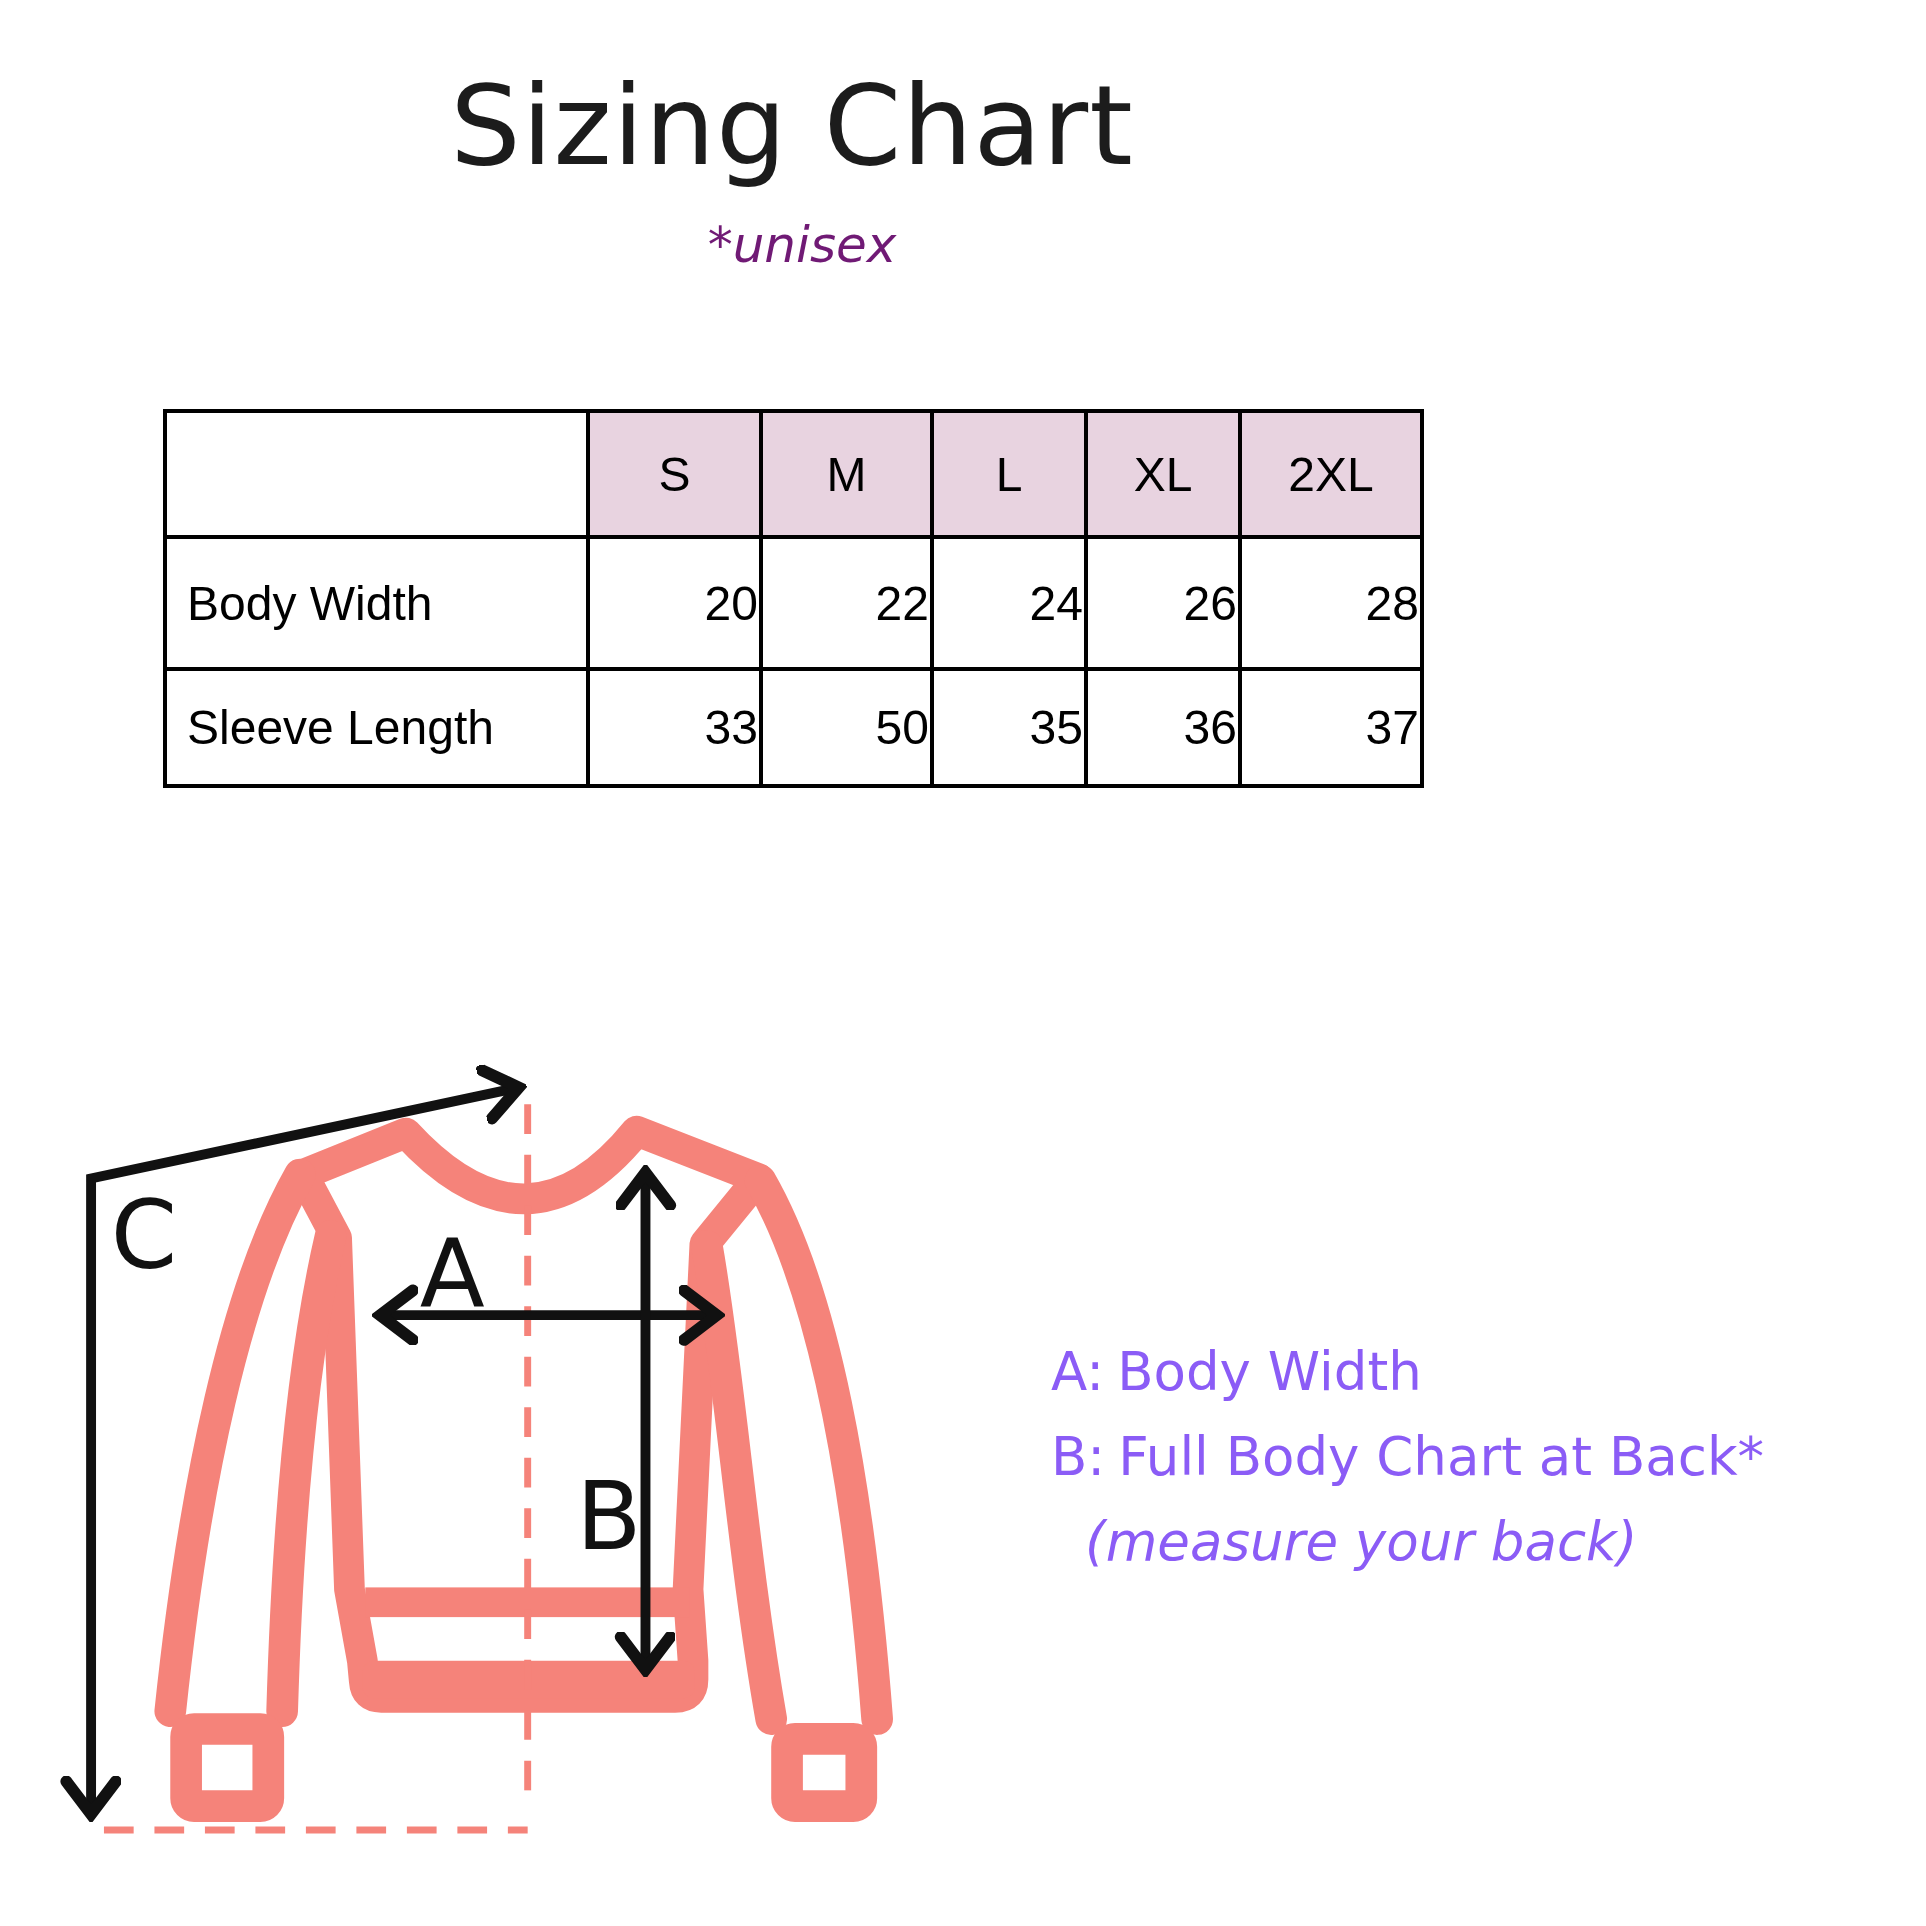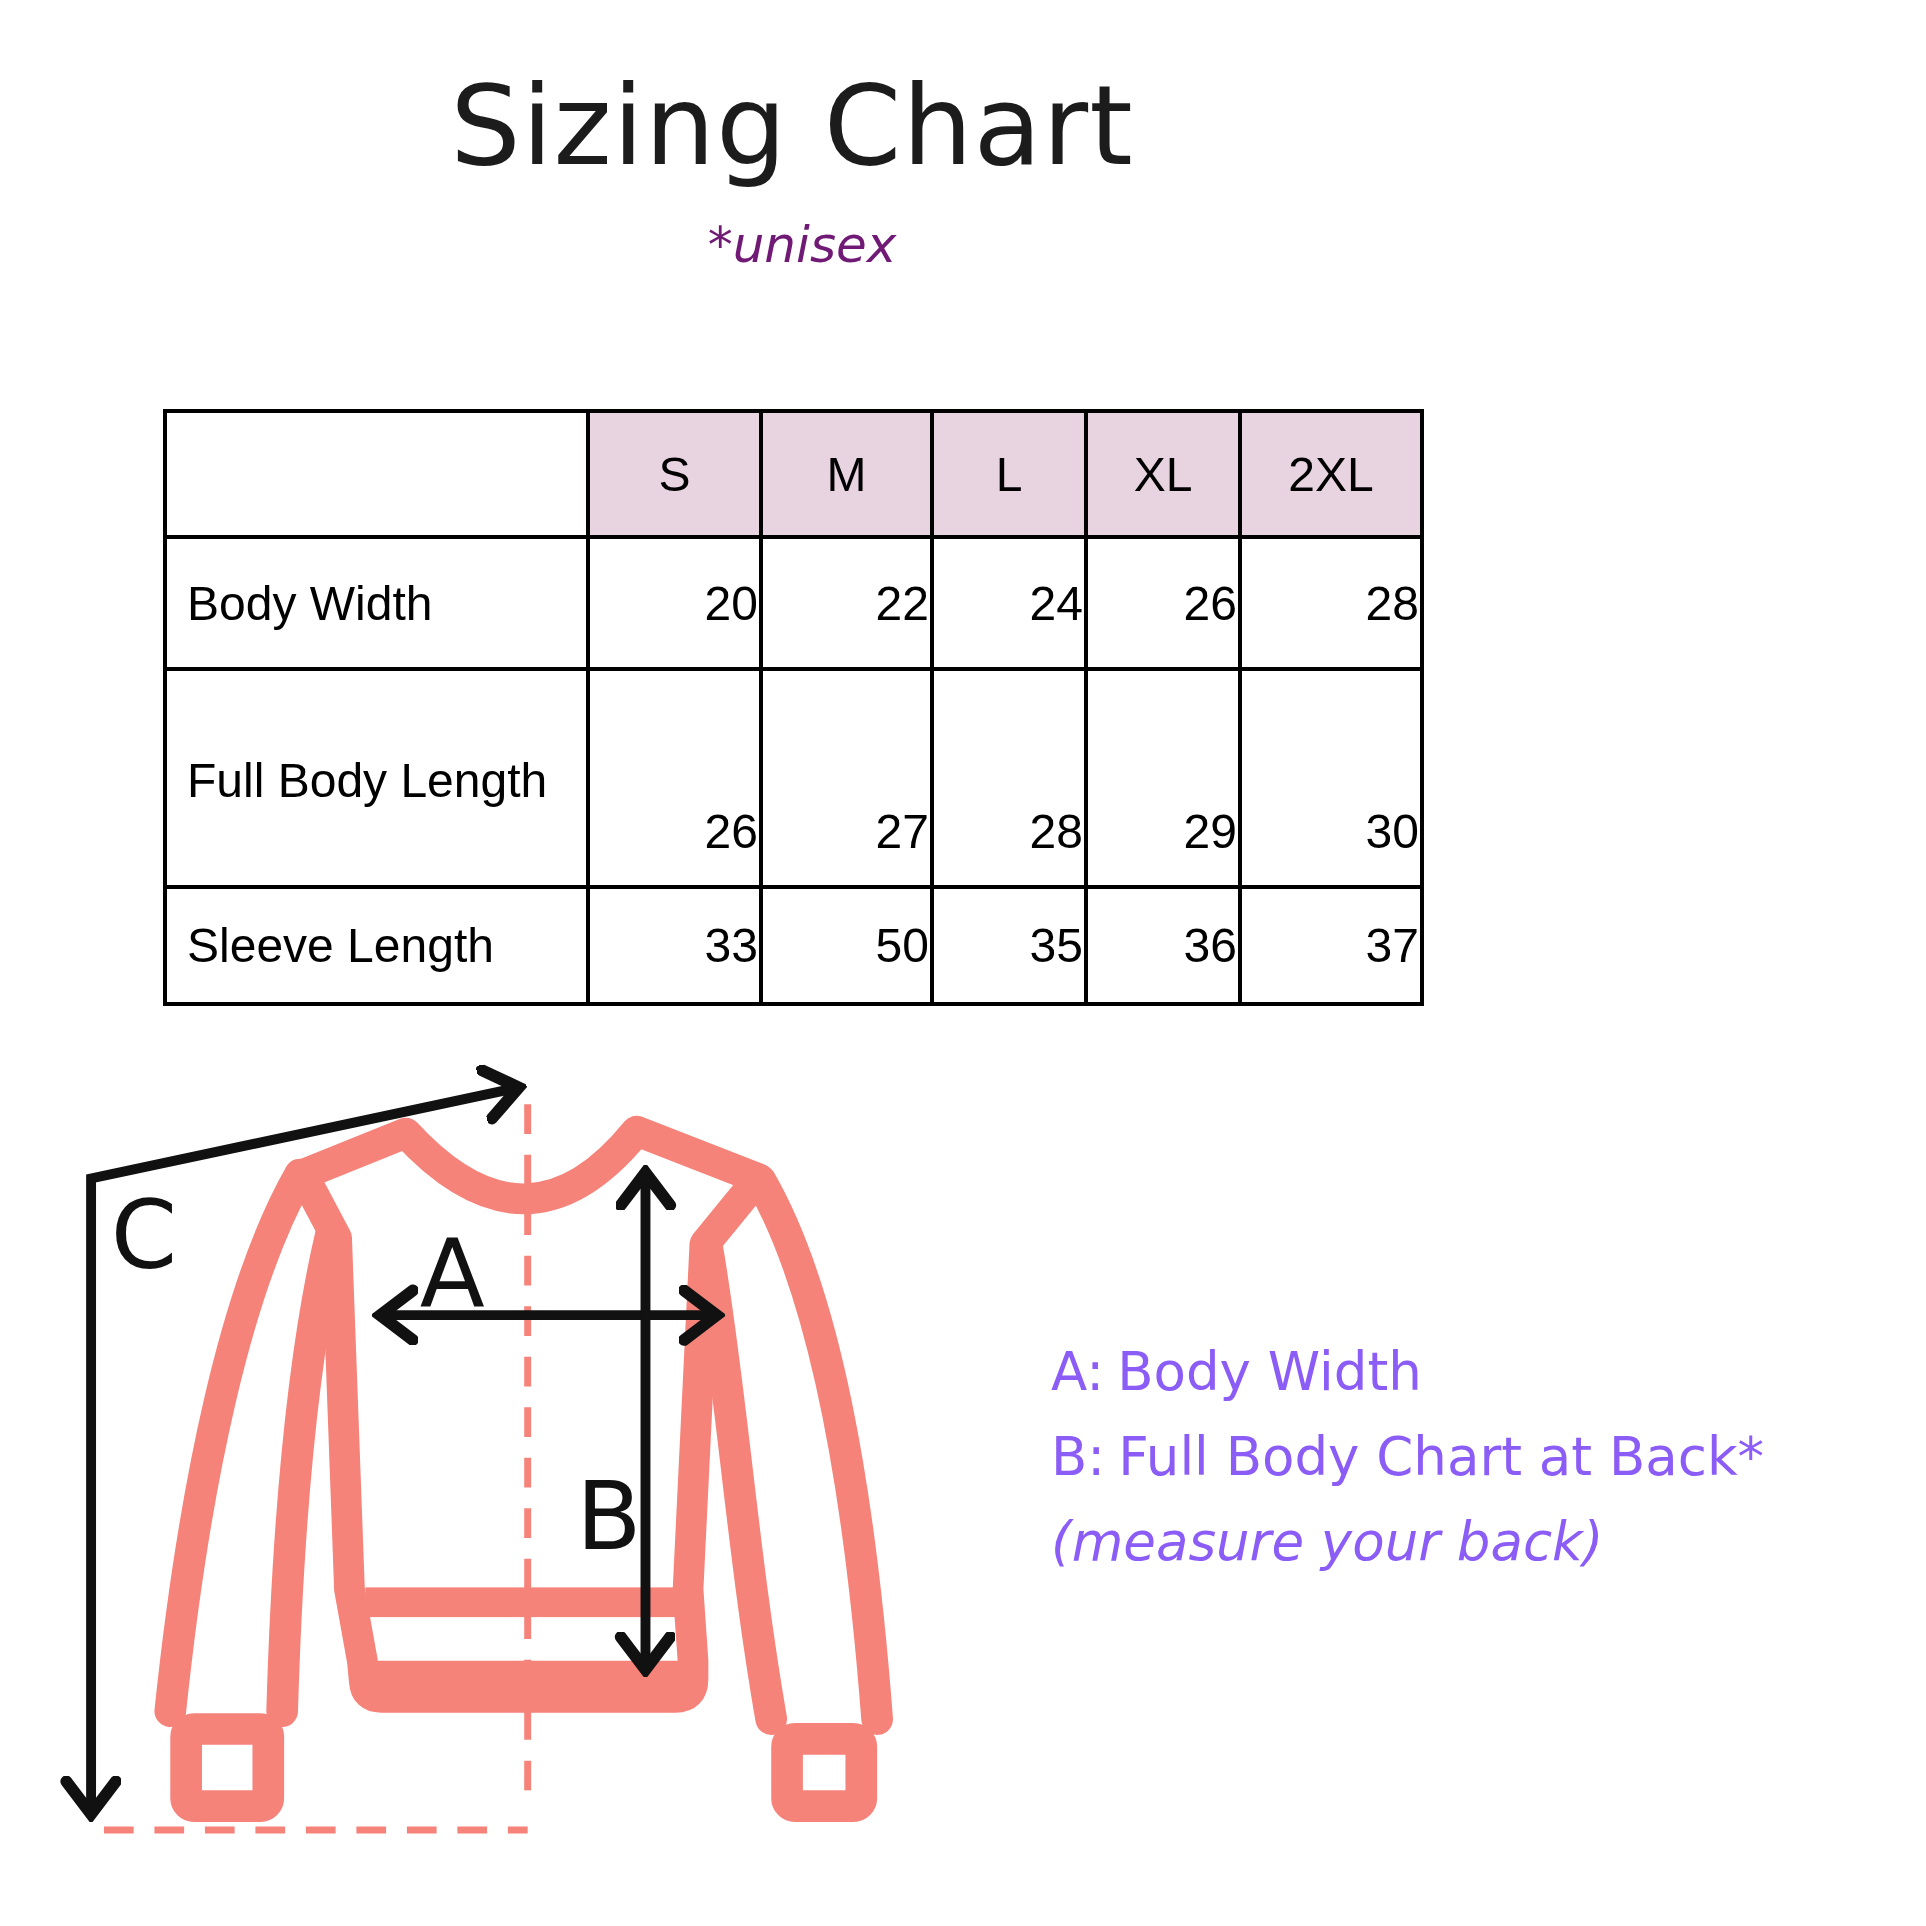--- a/index.html
+++ b/index.html
@@ -23,21 +23,21 @@
   tr.tall td.val{vertical-align:bottom;padding-bottom:26px;}
   tr.tall td.rowlabel{line-height:1.95;padding-top:6px;}
 
   
   .diagram{position:absolute;left:0;top:1030px;width:990px;height:897px;}
 
   
   .legend{position:absolute;left:1051px;top:1329px;font-size:53px;line-height:85px;
           color:#8b5cf6;}
   .legend .prefix{margin-right:13px;}
-  .legend .italic-line{font-style:italic;}
+  .legend .italic-line{font-style:italic;margin-left:34px;}
 </style>
 </head>
 <body>
 
 <div class="title">Sizing Chart</div>
 <div class="subtitle">*unisex</div>
 
 <table class="size-table">
   <colgroup>
     <col style="width:423px">
@@ -56,28 +56,20 @@
     <th class="size-h">XL</th>
     <th class="size-h">2XL</th>
   </tr>
   <tr style="height:132px">
     <td class="rowlabel">Body Width</td>
     <td class="val">20</td>
     <td class="val">22</td>
     <td class="val">24</td>
     <td class="val">26</td>
     <td class="val">28</td>
-  </tr>
-  <tr class="tall" style="height:218px">
-    <td class="rowlabel">Full Body Length</td>
-    <td class="val">26</td>
-    <td class="val">27</td>
-    <td class="val">28</td>
-    <td class="val">29</td>
-    <td class="val">30</td>
   </tr>
   <tr style="height:117px">
     <td class="rowlabel">Sleeve Length</td>
     <td class="val">33</td>
     <td class="val">50</td>
     <td class="val">35</td>
     <td class="val">36</td>
     <td class="val">37</td>
   </tr>
 </tbody>

